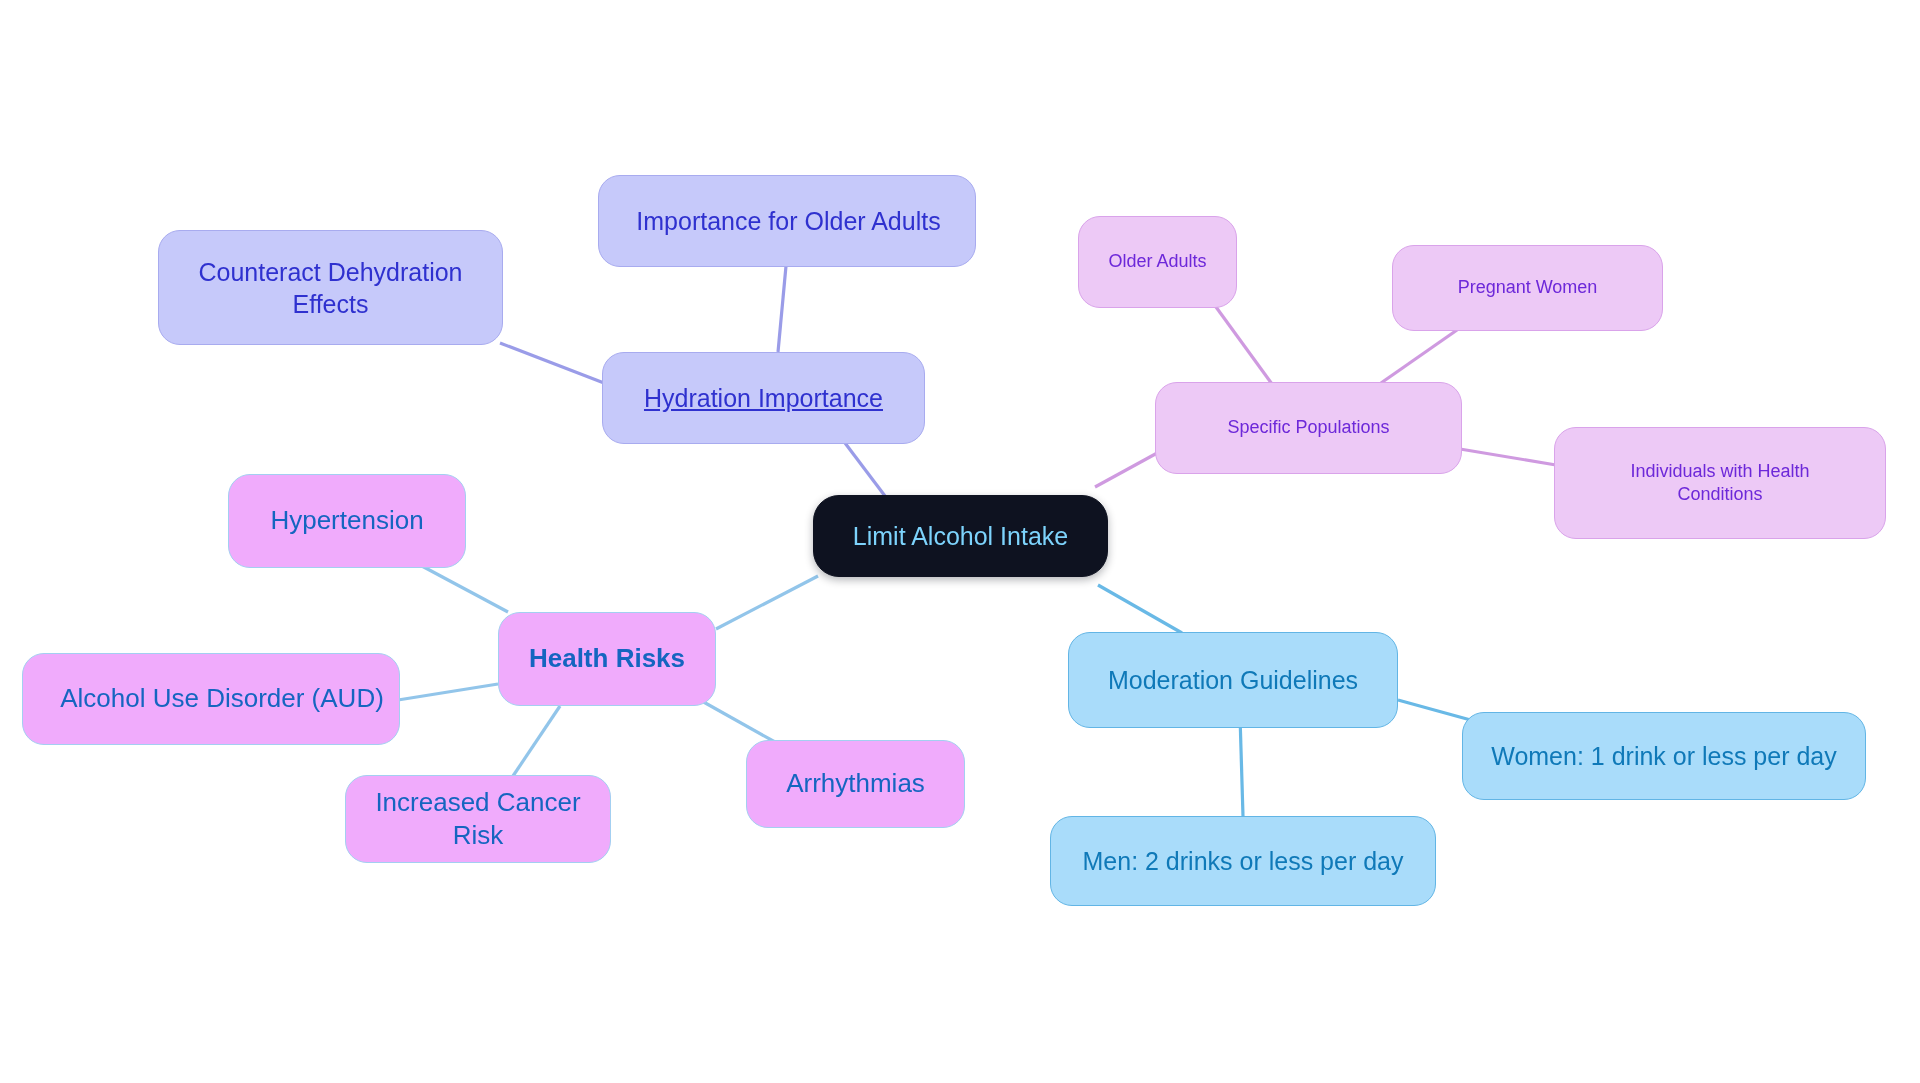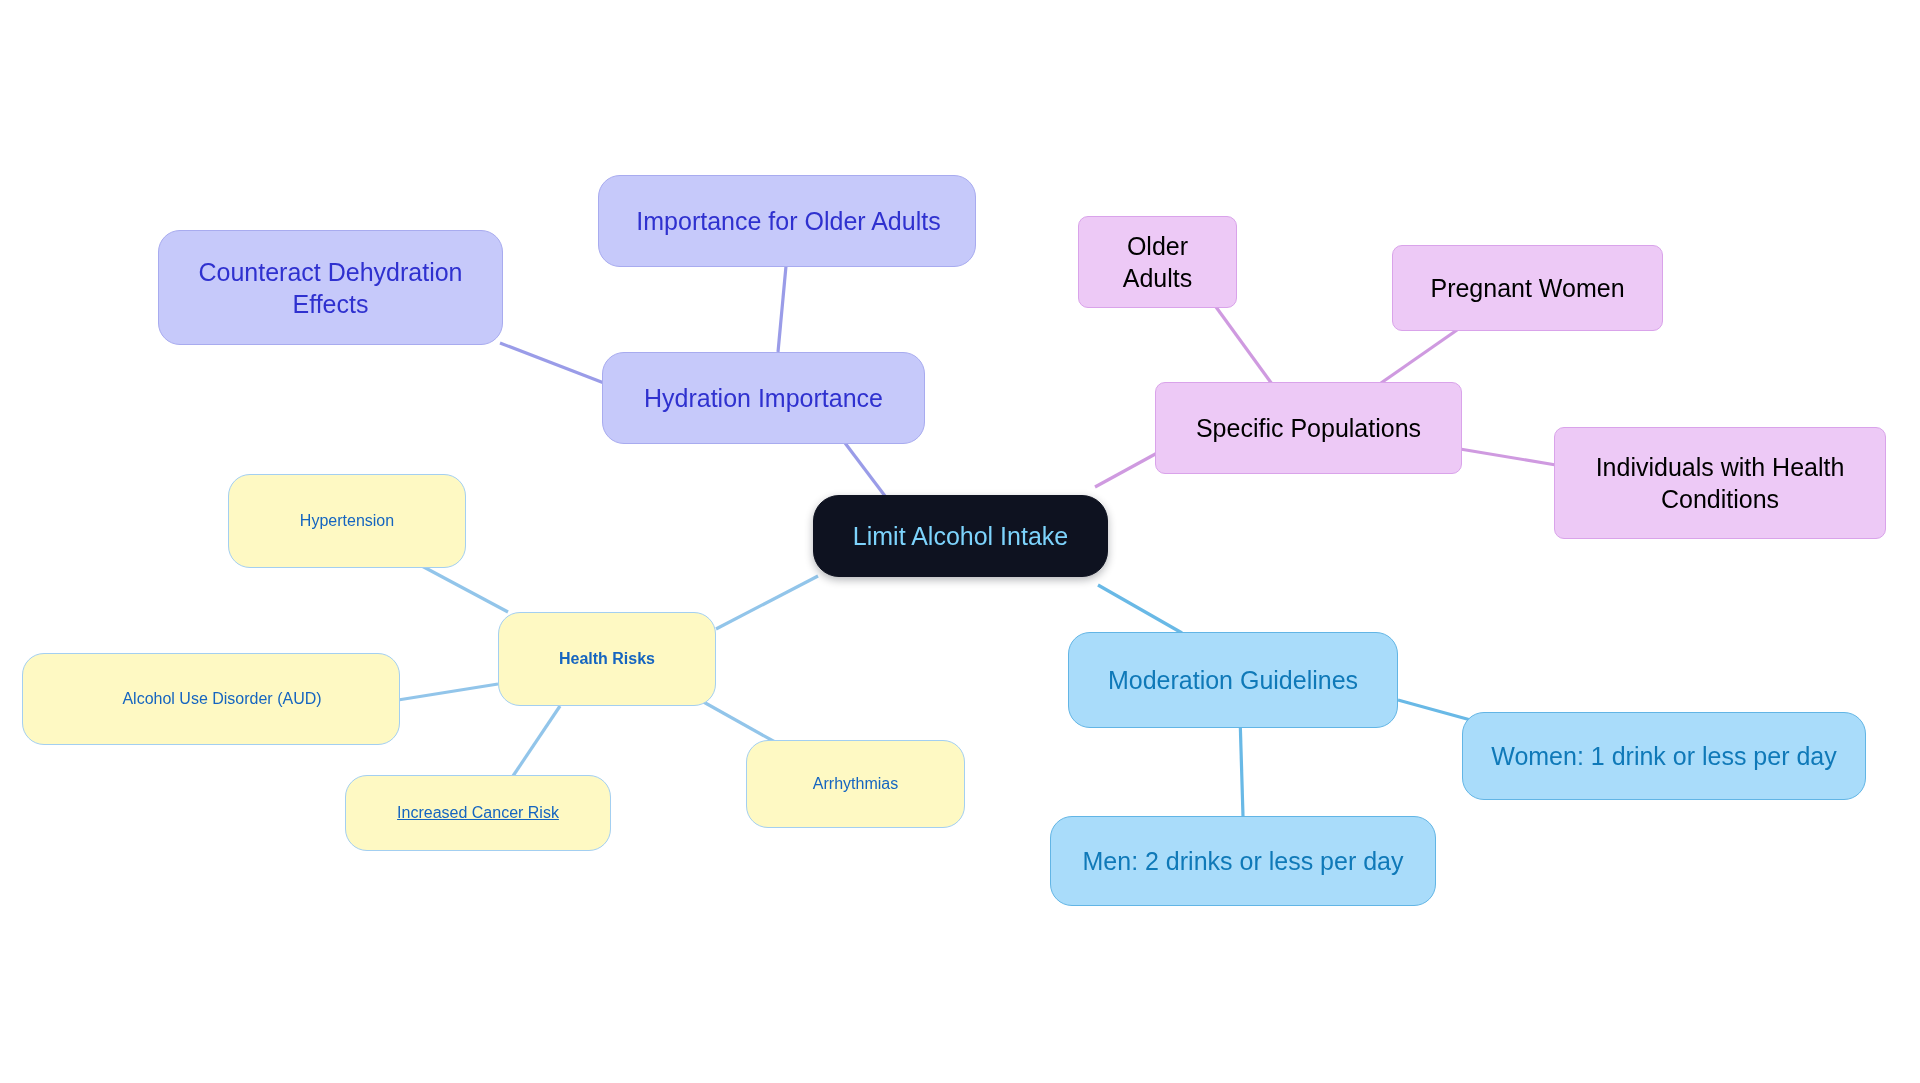--- a/index.html
+++ b/index.html
@@ -54,31 +54,30 @@
     background: #c6c9fa;
     border-color: #a8abef;
     color: #2f31cf;
     font-size: 25px;
   }
 
   
   .node.orchid {
     background: #edc9f6;
     border-color: #d9a3ea;
-    color: #000000;
-    font-size: 25px;
-    border-radius: 10px;
+    color: #6d28d9;
+    font-size: 18px;
   }
 
   
   .node.paleblue {
-    background: #fef9c3;
+    background: #f0abfc;
     border-color: #a3cff1;
     color: #1565c0;
-    font-size: 16px;
+    font-size: 26px;
   }
 
   
   .node.sky {
     background: #a9dcfa;
     border-color: #62b5e5;
     color: #0f79b8;
     font-size: 25px;
   }
 </style>
@@ -118,40 +117,40 @@
     <path d="M 1240 716 L 1243 816" stroke="#69b9e6" stroke-width="3.2" fill="none"></path>
 
     <path d="M 1398 700 L 1496 727" stroke="#69b9e6" stroke-width="3.2" fill="none"></path>
   </svg>
 
   <div class="node violet" style="left:598px; top:175px; width:378px; height:92px;padding-left:17px;">Importance for Older Adults</div>
 
   <div class="node violet" style="left:158px; top:230px; width:345px; height:115px;">Counteract Dehydration
 Effects</div>
 
-  <div class="node violet" style="left:602px; top:352px; width:323px; height:92px;">Hydration Importance</div>
+  <div class="node violet" style="left:602px; top:352px; width:323px; height:92px;text-decoration:underline;">Hydration Importance</div>
 
   <div class="node orchid" style="left:1078px; top:216px; width:159px; height:92px;">Older Adults</div>
 
   <div class="node orchid" style="left:1392px; top:245px; width:271px; height:86px;">Pregnant Women</div>
 
   <div class="node orchid" style="left:1155px; top:382px; width:307px; height:92px;">Specific Populations</div>
 
   <div class="node orchid" style="left:1554px; top:427px; width:332px; height:112px;">Individuals with Health
 Conditions</div>
 
   <div class="node root" style="left:813px; top:495px; width:295px; height:82px;">Limit Alcohol Intake</div>
 
   <div class="node paleblue" style="left:228px; top:474px; width:238px; height:94px;">Hypertension</div>
 
   <div class="node paleblue" style="left:22px; top:653px; width:378px; height:92px;padding-left:36px;">Alcohol Use Disorder (AUD)</div>
 
   <div class="node paleblue" style="left:498px; top:612px; width:218px; height:94px;font-weight:bold;">Health Risks</div>
 
-  <div class="node paleblue" style="left:345px; top:775px; width:266px; height:76px;text-decoration:underline;">Increased Cancer Risk</div>
+  <div class="node paleblue" style="left:345px; top:775px; width:266px; height:88px;">Increased Cancer Risk</div>
 
   <div class="node paleblue" style="left:746px; top:740px; width:219px; height:88px;">Arrhythmias</div>
 
   <div class="node sky" style="left:1068px; top:632px; width:330px; height:96px;">Moderation Guidelines</div>
 
   <div class="node sky" style="left:1462px; top:712px; width:404px; height:88px;">Women: 1 drink or less per day</div>
 
   <div class="node sky" style="left:1050px; top:816px; width:386px; height:90px;">Men: 2 drinks or less per day</div>
 
 </div>

